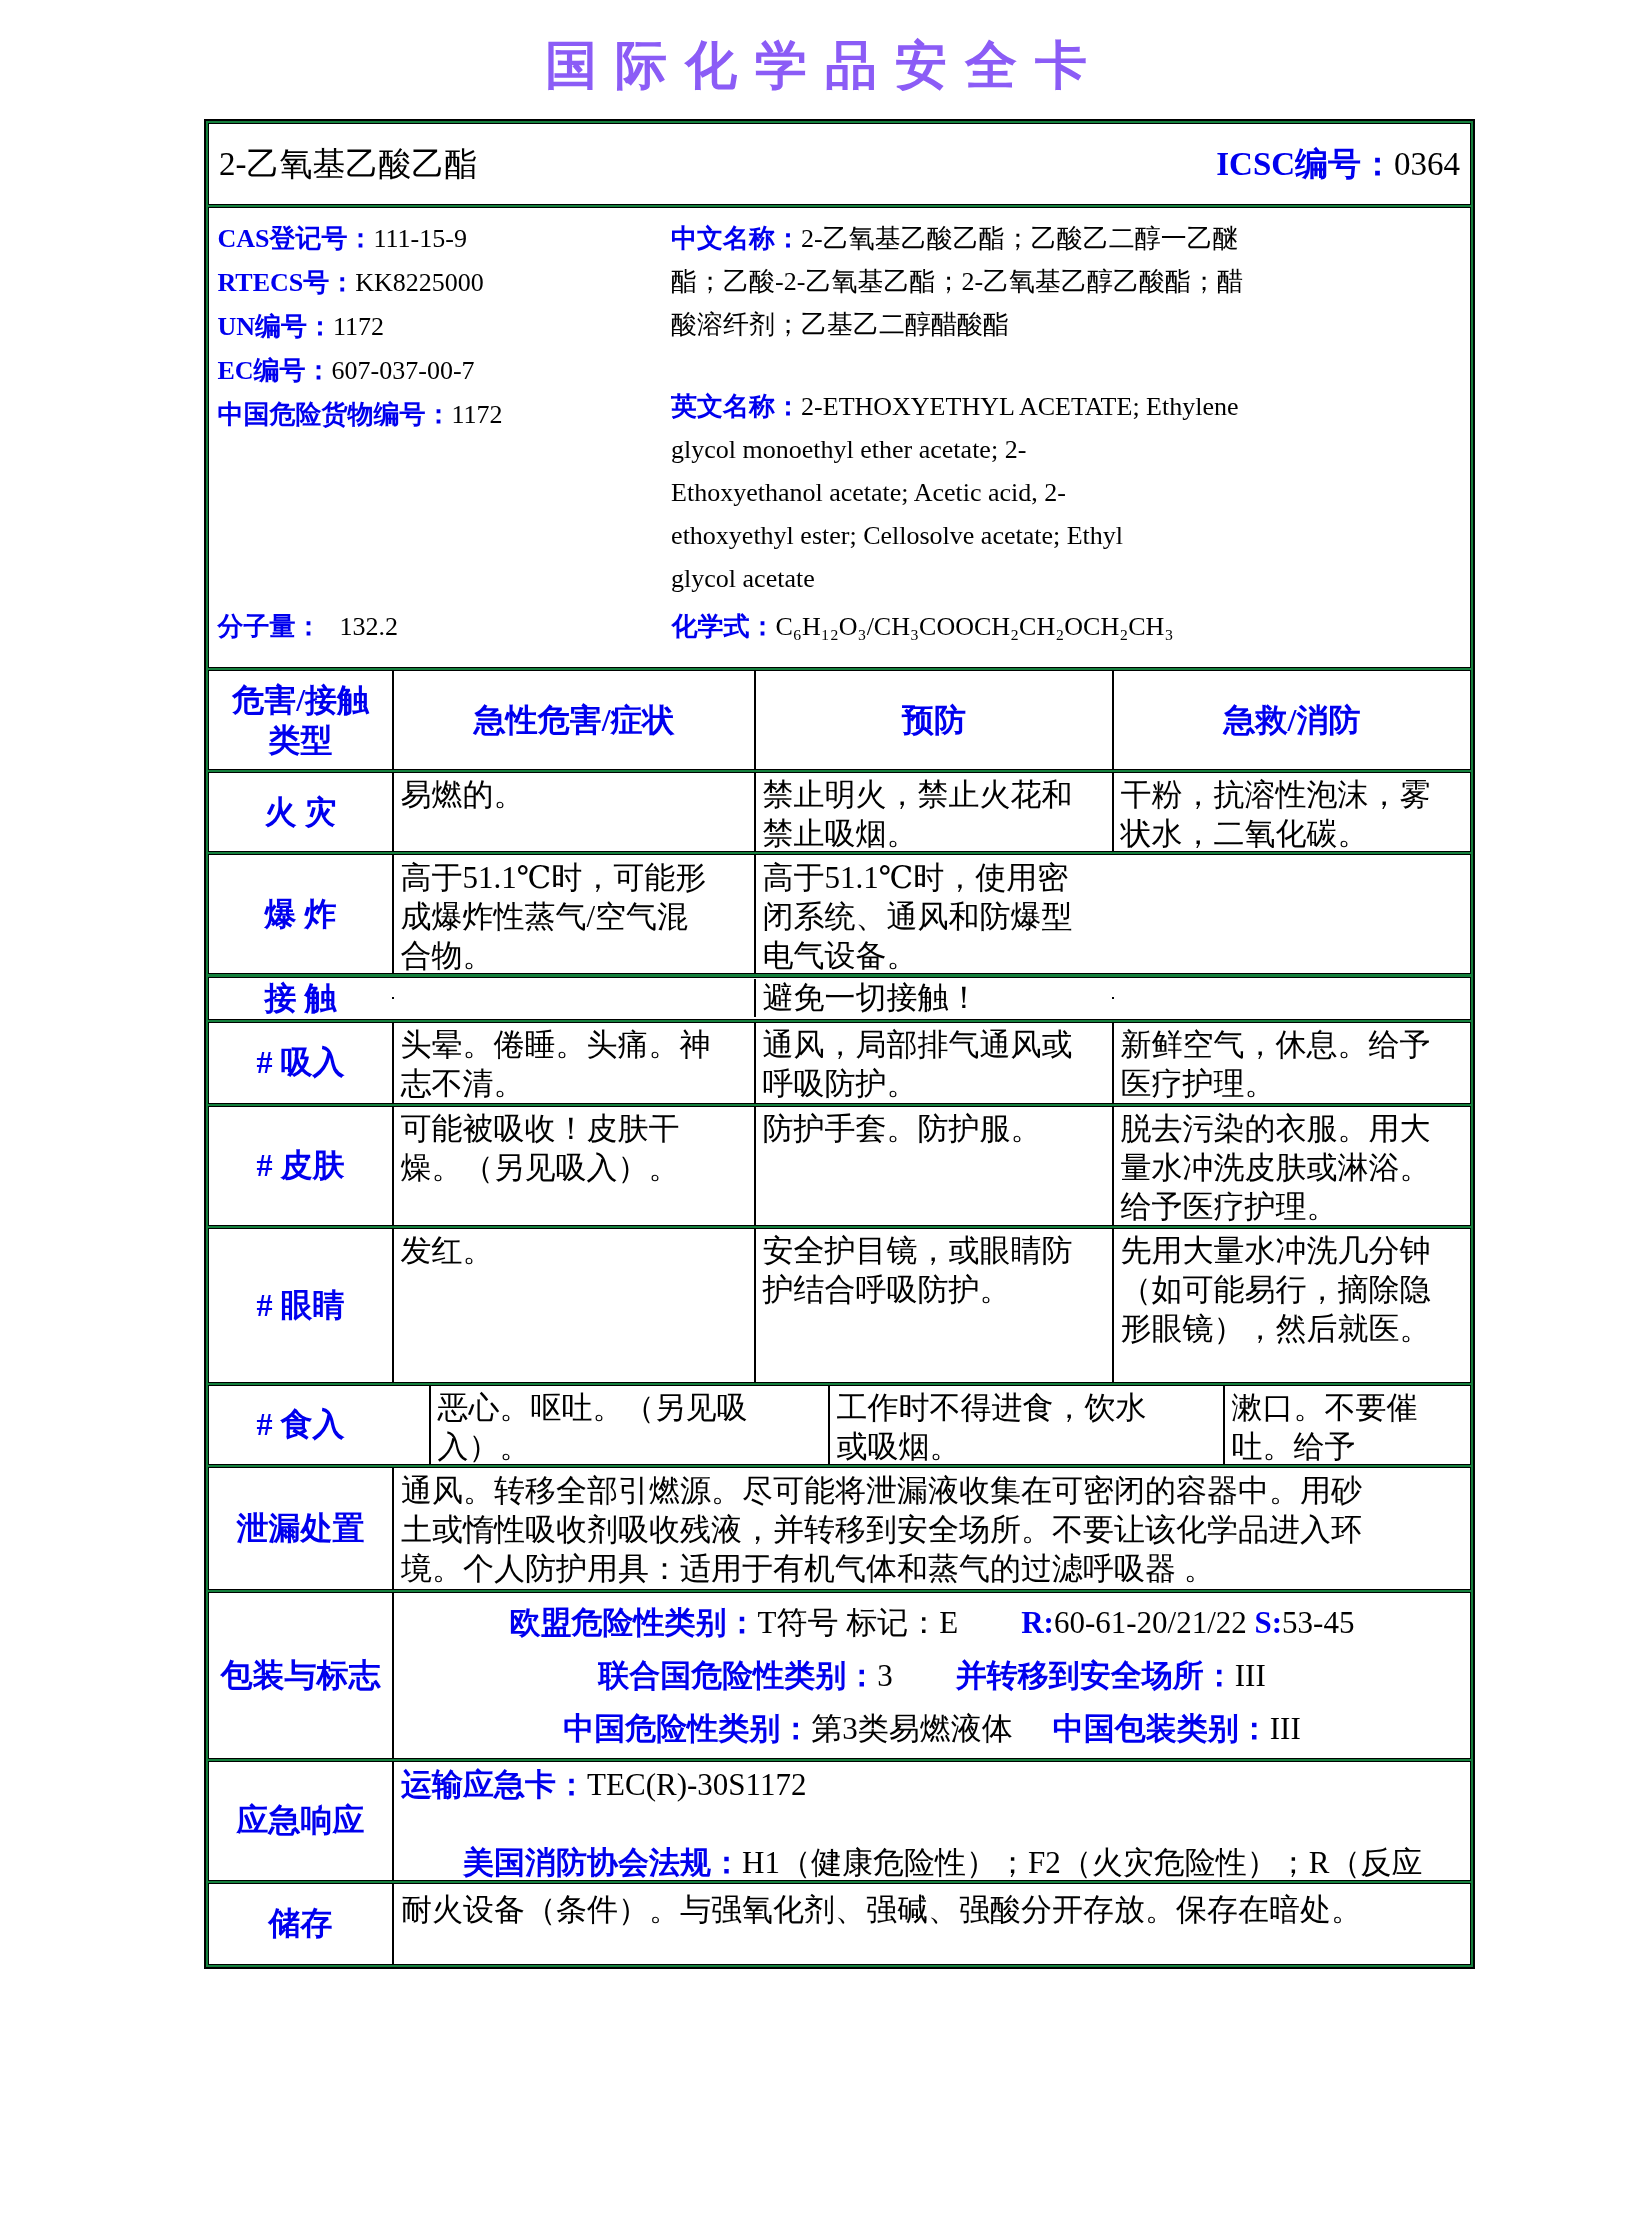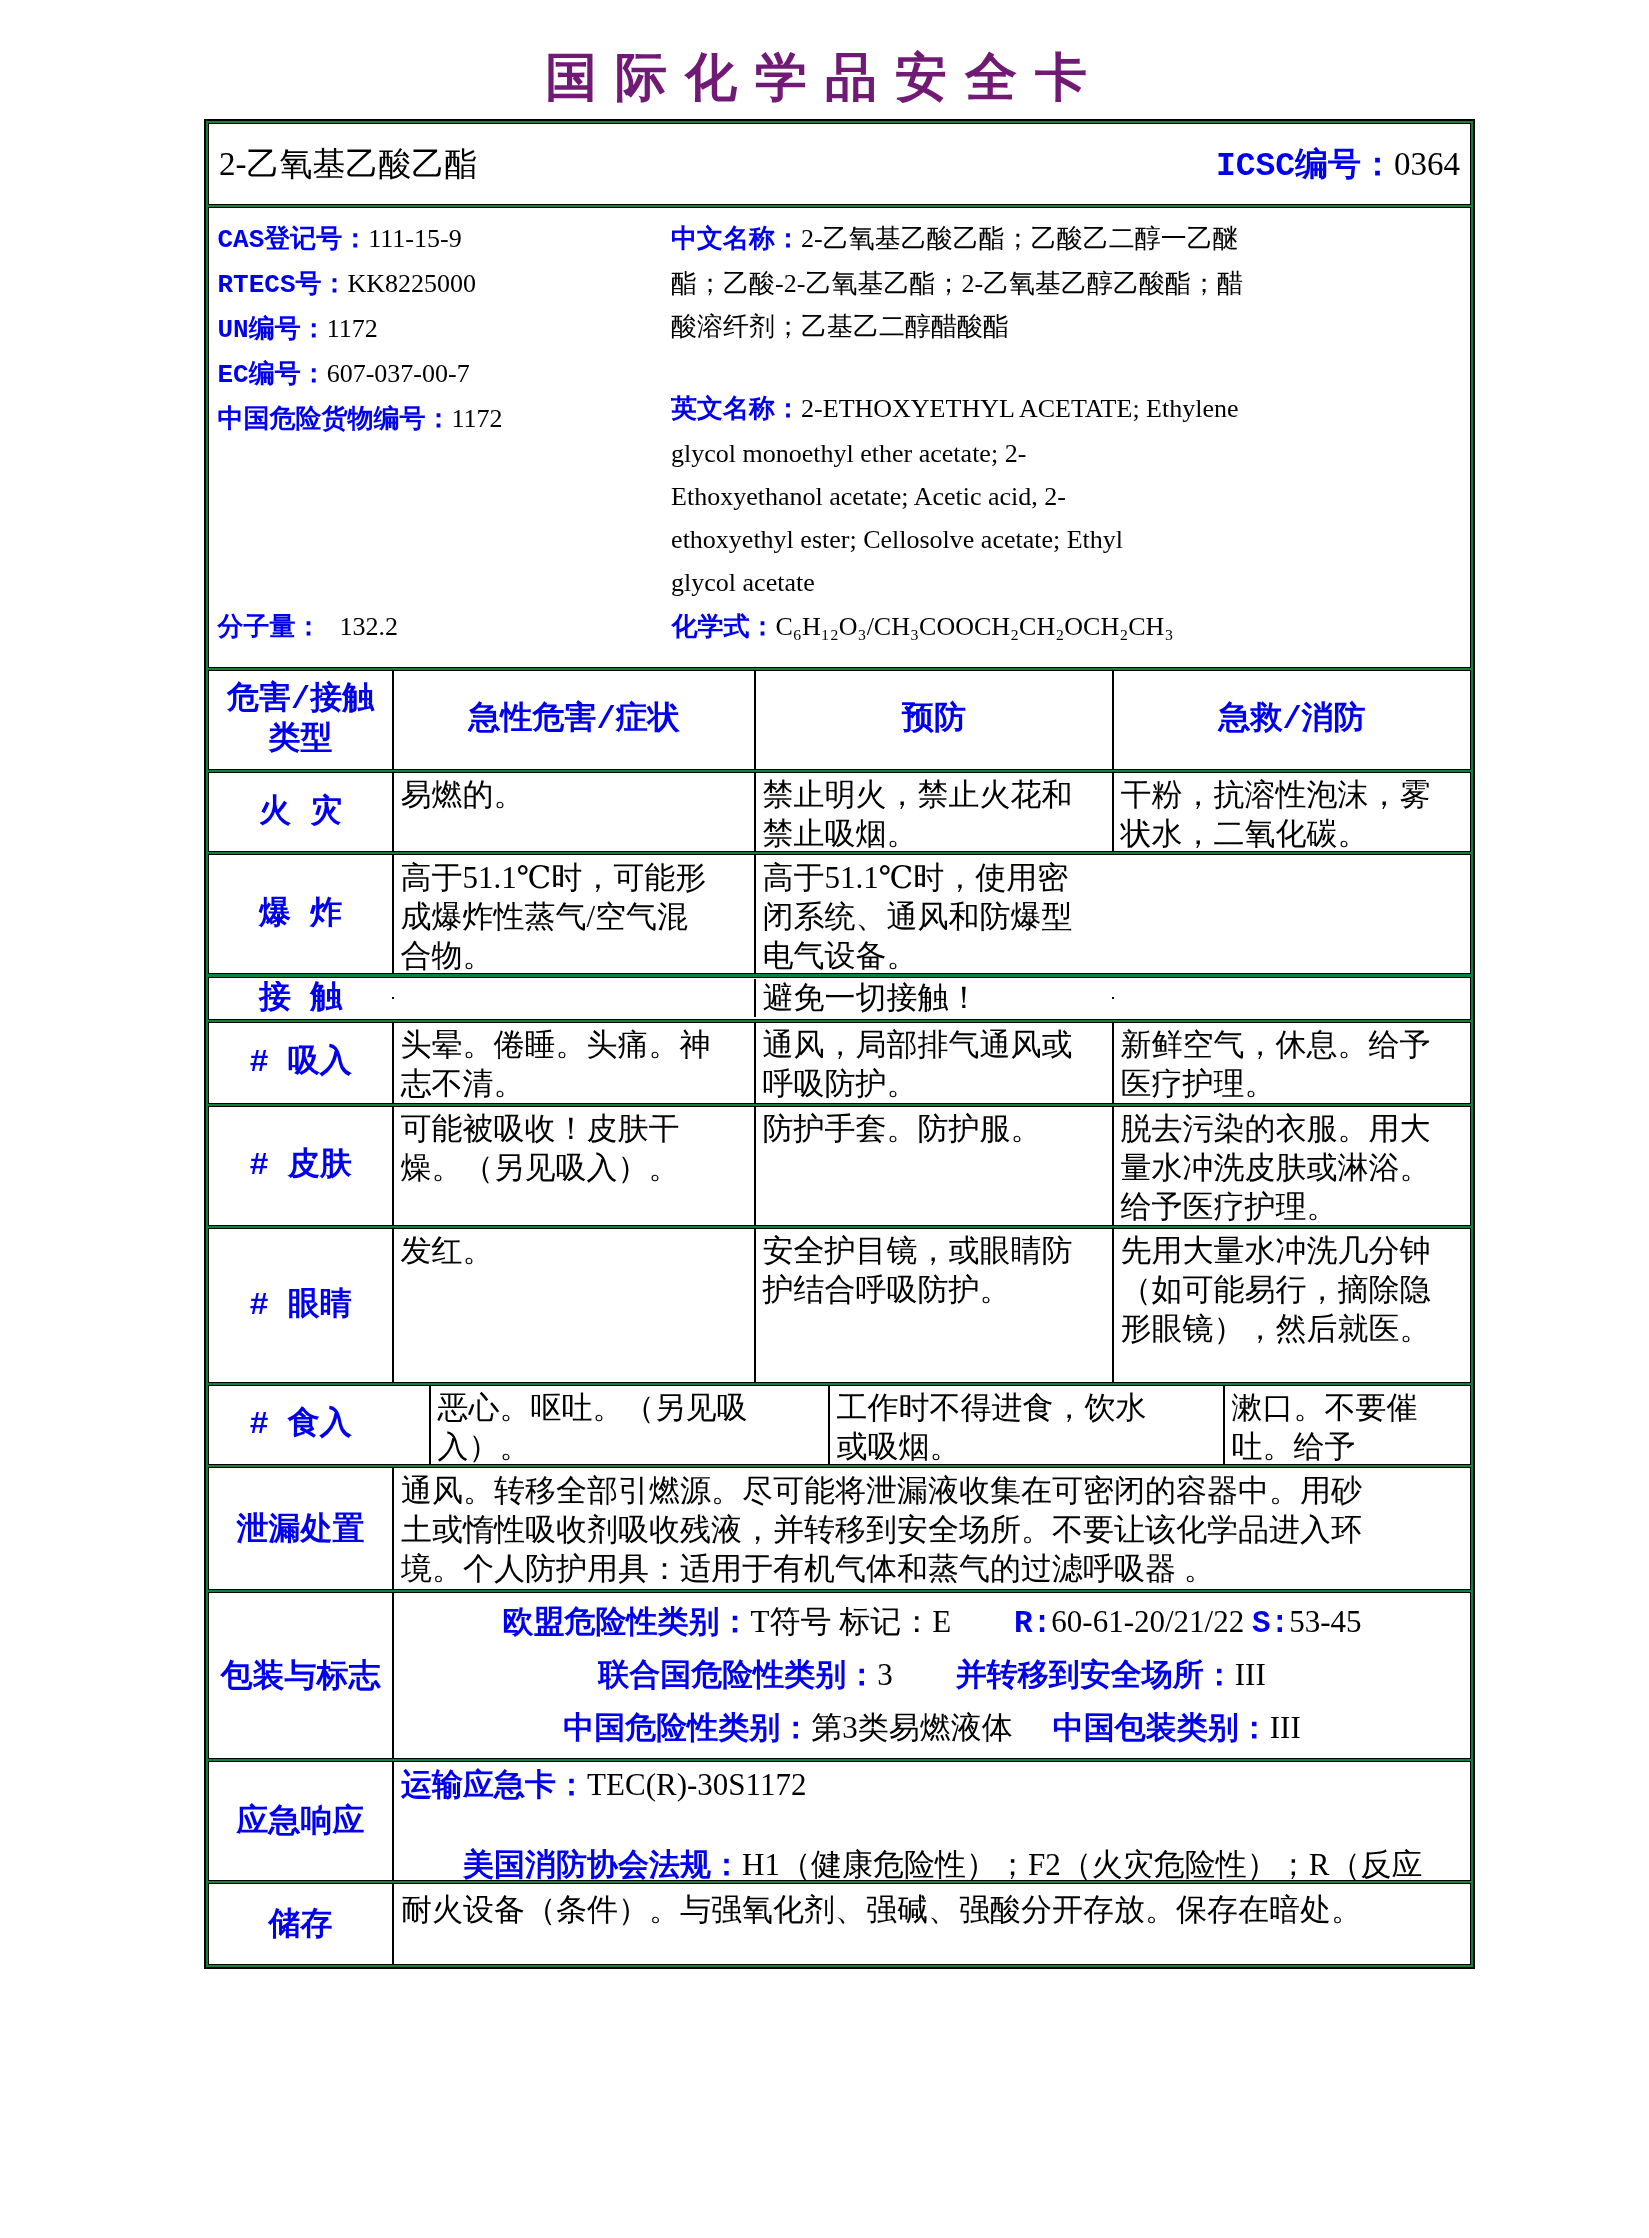--- a/index.html
+++ b/index.html
@@ -4,34 +4,33 @@
 <style>
   * { margin:0; padding:0; box-sizing:border-box; }
   html,body { background:#ffffff; }
   body {
     width:1650px; height:2239px; position:relative;
     font-family:"Liberation Serif","DejaVu Serif",serif;
     color:#000;
   }
   .page-title {
     position:absolute; top:31px; left:0; width:100%;
-    text-align:center; color:#701a75; font-weight:bold;
+    text-align:center; color:#8b5cf6; font-weight:bold;
     font-size:52px; letter-spacing:18px;
     font-family:"Liberation Serif","DejaVu Serif",serif;
-    margin-top:12px;
   }
   .card {
     position:absolute; left:204px; top:119px; width:1271px;
     border:2.8px solid #000; padding:2.1px; background:#15803d;
     display:flex; flex-direction:column; gap:2.1px;
   }
   .row { border:1.4px solid #000; display:flex; overflow:hidden; background:#fff; }
   .blue {
     color:#0000ee; font-weight:bold;
-    font-family:Liberation Mono, monospace;
+    font-family:Liberation Serif, serif;
   }
   .val { color:#000; }
   .prewrap { white-space:pre-wrap; }
 
   
   .r-name { height:82px; align-items:center; padding:0 9.8px; font-size:33px; }
   .r-name .spacer { flex:1; }
 
   
   .r-ids { height:461px; position:relative; font-size:26px; }

